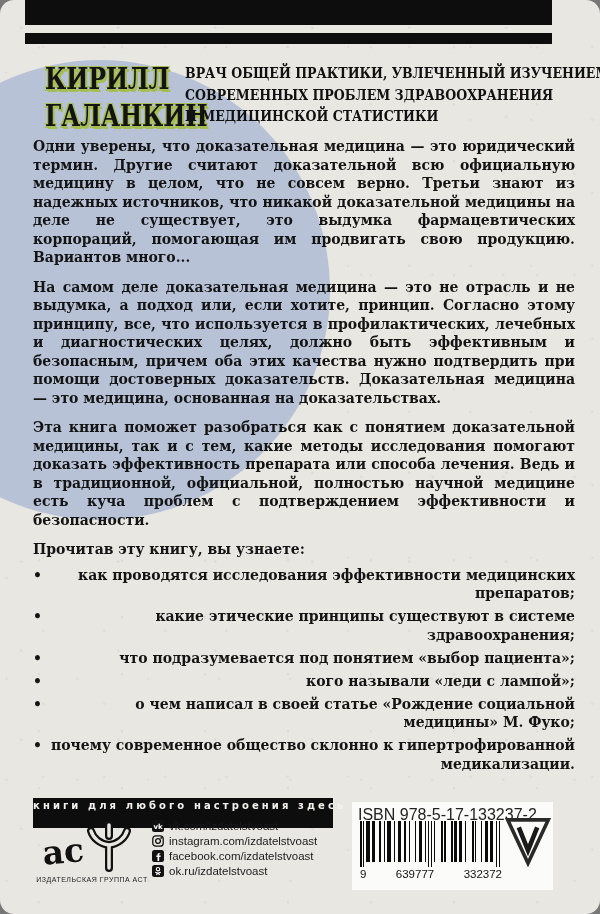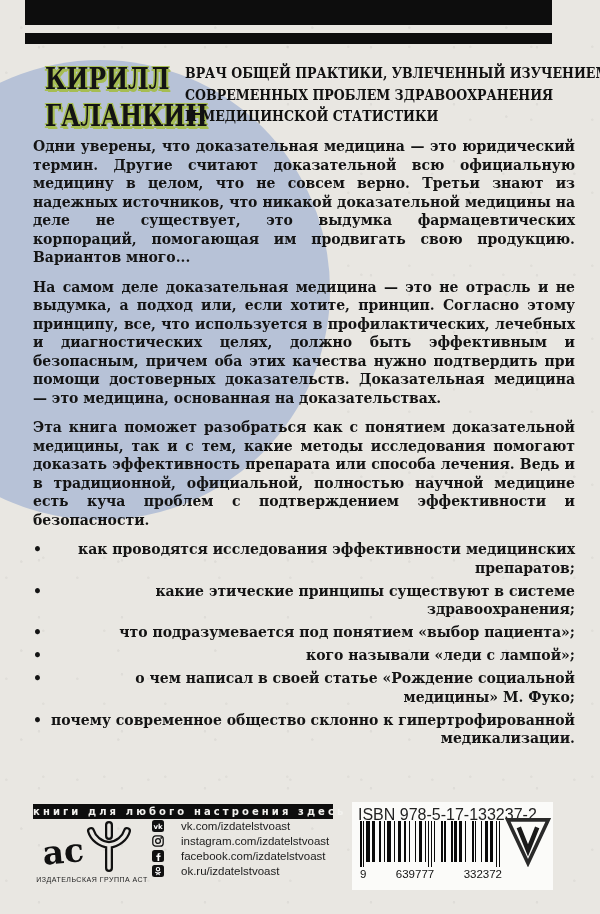--- a/index.html
+++ b/index.html
@@ -8,20 +8,21 @@
     background:#e9e7e2;
     background-image:
       radial-gradient(circle at 22% 31%, rgba(60,60,55,.06) 0 1px, transparent 1.6px),
       radial-gradient(circle at 71% 64%, rgba(60,60,55,.05) 0 1px, transparent 1.6px),
       radial-gradient(circle at 47% 83%, rgba(60,60,55,.06) 0 1px, transparent 1.6px),
       radial-gradient(circle at 9% 72%, rgba(60,60,55,.05) 0 1px, transparent 1.6px);
     background-size:97px 89px,61px 73px,83px 57px,71px 101px;
     overflow:hidden;
     font-family:"DejaVu Serif",serif;
     color:#141414;
+    border-radius:14px;
   }
   .bar{position:absolute;left:25px;width:527px;background:#0d0d0d;}
   .bar-thick{top:0;height:25px;}
   .bar-thin{top:33px;height:11px;}
   .blue-circle{
     position:absolute;left:-130px;top:60px;width:460px;height:460px;
     border-radius:50%;background:#b7c2d7;
   }
   .content{position:relative;z-index:2;}
   .author{
@@ -43,36 +44,35 @@
   .bodytext{
     position:absolute;left:33px;top:137px;width:542px;
     font-weight:700;font-size:14px;line-height:18.5px;color:#141414;
   }
   .bodytext p{margin:0 0 11px;text-align:justify;}
   .bodytext p.lead{margin:0 0 7px;text-align:left;}
   .bullets{list-style:none;margin:0;padding:0;}
   .bullets li{position:relative;padding-left:12px;margin-bottom:4.5px;text-align:right;}
   .bullets li::before{content:"\2022";position:absolute;left:0;top:0;}
   .banner{
-    position:absolute;left:33px;top:798px;width:300px;height:15px;
+    position:absolute;left:33px;top:798px;width:300px;height:30px;
     background:#0d0d0d;color:#f2f1ee;
     font-family:"DejaVu Sans",sans-serif;font-weight:700;
     font-size:10px;line-height:15px;letter-spacing:3.1px;text-align:center;
     white-space:nowrap;
-    margin-top:6px;
   }
   .ast-logo{position:absolute;left:36px;top:818px;width:112px;text-align:center;}
   .ast-art{display:block;margin:0 auto;}
   .ast-caption{
     font-family:"Liberation Sans",sans-serif;font-size:7px;letter-spacing:.5px;
     color:#222;margin-top:2px;white-space:nowrap;
   }
   .links-col{position:absolute;left:152px;top:820px;font-family:"Liberation Sans",sans-serif;color:#1b1b1b;}
   .websites{font-weight:700;font-size:12.5px;margin-bottom:8px;}
-  .social{display:flex;gap:17px;font-size:11.5px;margin-bottom:3px;line-height:12px;}
+  .social{display:flex;gap:5px;font-size:11.5px;margin-bottom:3px;line-height:12px;}
   .social b{font-weight:400;}
   .social svg{flex:0 0 auto;}
   .isbn-box{position:absolute;left:352px;top:802px;width:201px;height:88px;background:#fbfbf9;}
   .isbn-label{
     position:absolute;left:6px;top:4px;width:146px;text-align:center;
     font-family:"Liberation Sans",sans-serif;font-size:16px;color:#222;white-space:nowrap;
   }
   .barcode-svg{position:absolute;left:8px;top:19px;}
   .barcode-digits{
     position:absolute;left:8px;top:66px;width:142px;display:flex;justify-content:space-between;
@@ -99,20 +99,21 @@
     <div class="subtitle">
       <div>ВРАЧ ОБЩЕЙ ПРАКТИКИ, УВЛЕЧЕННЫЙ ИЗУЧЕНИЕМ</div>
       <div>СОВРЕМЕННЫХ ПРОБЛЕМ ЗДРАВООХРАНЕНИЯ</div>
       <div>И МЕДИЦИНСКОЙ СТАТИСТИКИ</div>
     </div>
 
     <div class="bodytext">
       <p>Одни уверены, что доказательная медицина — это юридический термин. Другие считают доказательной всю официальную медицину в целом, что не совсем верно. Третьи знают из надежных источников, что никакой доказательной медицины на деле не существует, это выдумка фармацевтических корпораций, помогающая им продвигать свою продукцию. Вариантов много...</p>
       <p>На самом деле доказательная медицина — это не отрасль и не выдумка, а подход или, если хотите, принцип. Согласно этому принципу, все, что используется в профилактических, лечебных и диагностических целях, должно быть эффективным и безопасным, причем оба этих качества нужно подтвердить при помощи достоверных доказательств. Доказательная медицина — это медицина, основанная на доказательствах.</p>
       <p>Эта книга поможет разобраться как с понятием доказательной медицины, так и с тем, какие методы исследования помогают доказать эффективность препарата или способа лечения. Ведь и в традиционной, официальной, полностью научной медицине есть куча проблем с подтверждением эффективности и безопасности.</p>
+      <p class="lead">Прочитав эту книгу, вы узнаете:</p>
       <ul class="bullets">
         <li>как проводятся исследования эффективности медицинских препаратов;</li>
         <li>какие этические принципы существуют в системе здравоохранения;</li>
         <li>что подразумевается под понятием «выбор пациента»;</li>
         <li>кого называли «леди с лампой»;</li>
         <li>о чем написал в своей статье «Рождение социальной медицины» М. Фуко;</li>
         <li>почему современное общество склонно к гипертрофированной медикализации.</li>
       </ul>
     </div>
 

